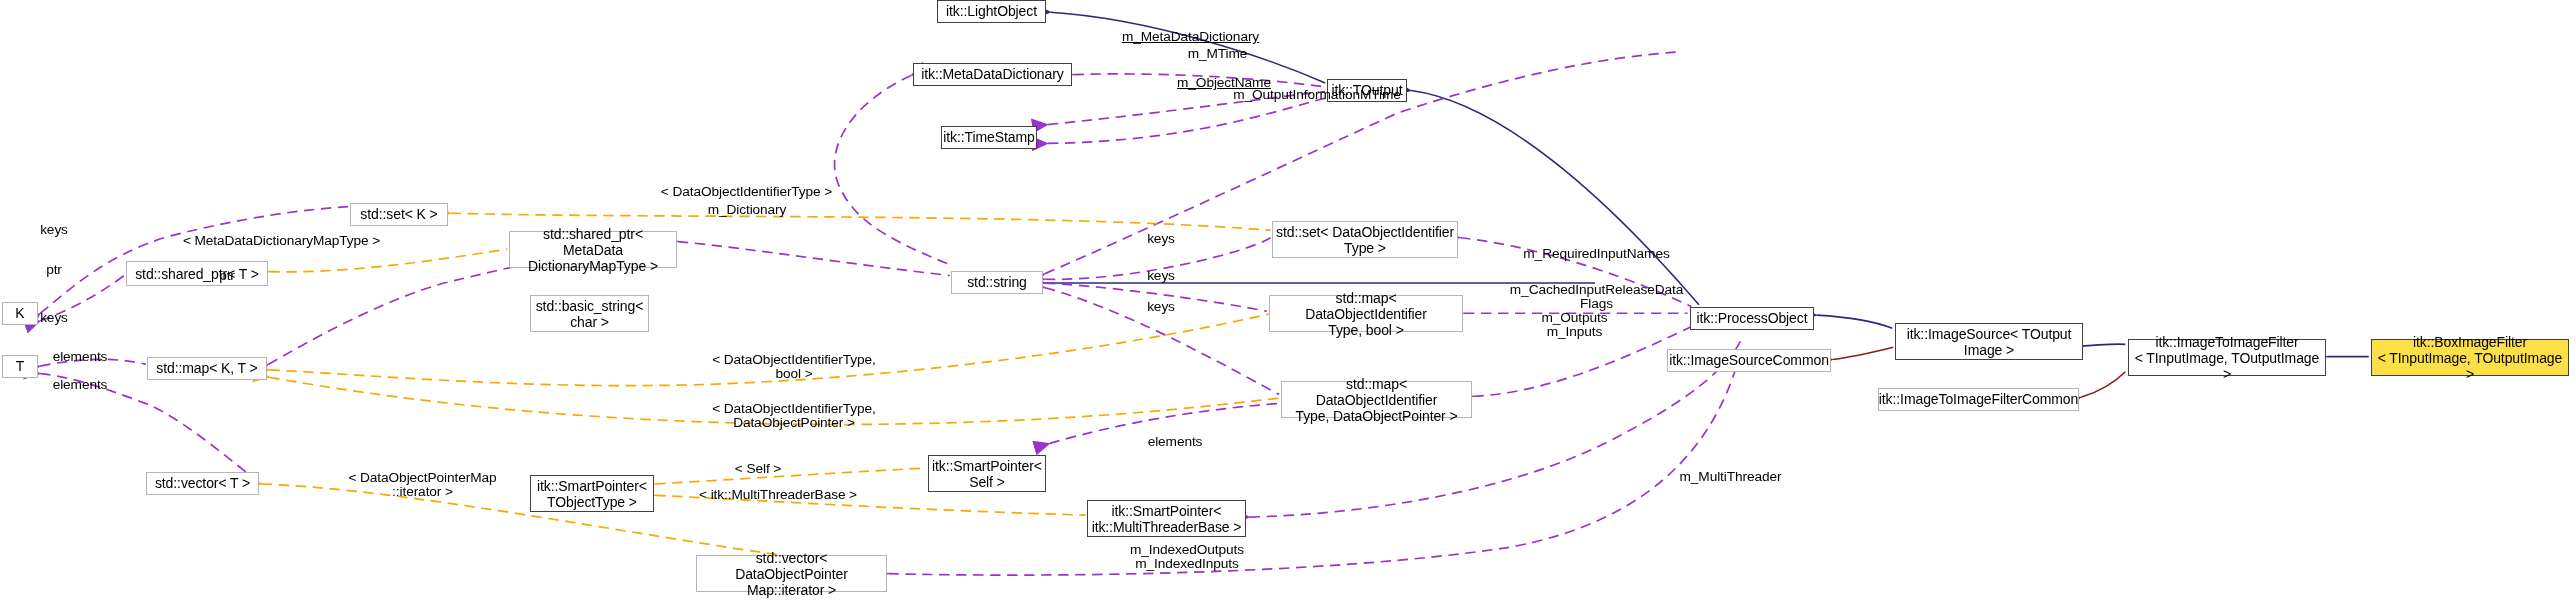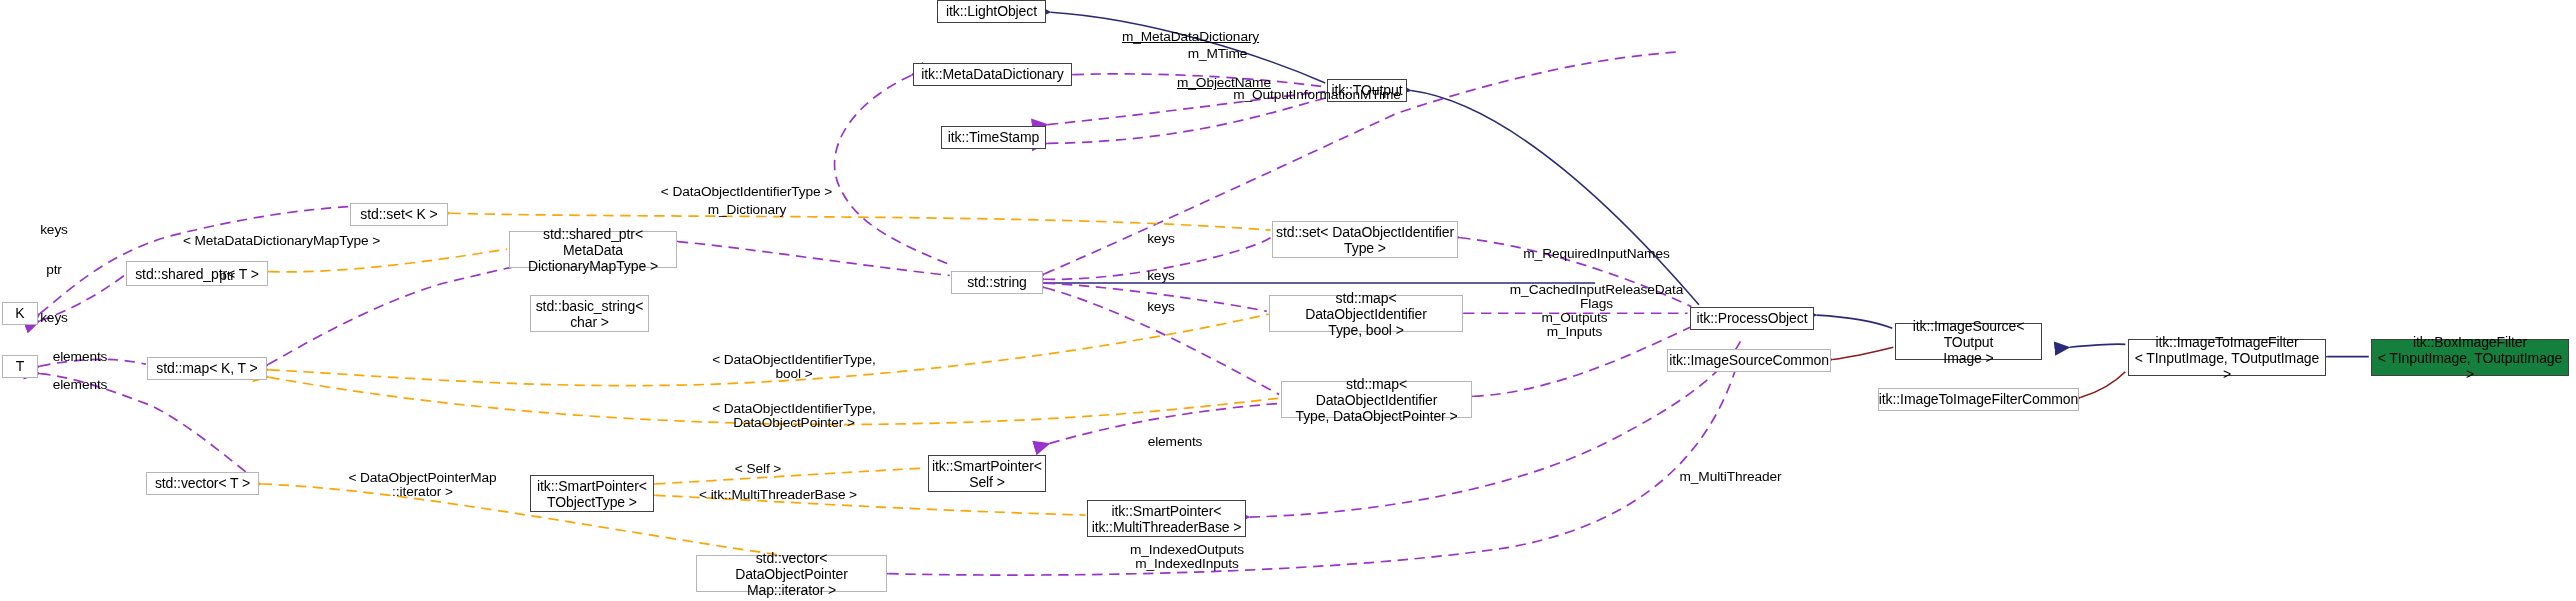--- a/index.html
+++ b/index.html
@@ -16,21 +16,21 @@
     background:#ffffff;
     border:0.9px solid #b5b5b5;
     color:#000000;
     font-size:14px;
     line-height:16px;
     letter-spacing:-0.1px;
     white-space:pre-line;
     padding:0 2.8px;
   }
   .node.solid{border:1.4px solid #404040;}
-  .node.current{background:#15803d;border:1.4px solid #404040;text-align:center;}
+  .node.current{background:#fde047;border:1.4px solid #404040;text-align:center;}
   .elabel{
     position:absolute;
     color:#000000;
     font-size:13.7px;
     line-height:14px;
     white-space:pre-line;
     text-align:center;
     letter-spacing:-0.1px;
   }
 </style>
@@ -99,41 +99,41 @@
       <path d="M285,400 C400,420 600,450 900,450 C1150,448 1280,430 1356,422" marker-start="url(#ar-tmpl)"></path>
       <path d="M277,513 C400,518 550,545 720,572 C800,585 870,595 935,603" marker-start="url(#ar-tmpl)"></path>
       <path d="M694,513 C780,508 870,502 981,496" marker-start="url(#ar-tmpl)"></path>
       <path d="M694,525 C800,530 950,540 1150,546" marker-start="url(#ar-tmpl)"></path>
     </g>
   </svg>
 
   <div id="node-layer">
       <div class="node solid" style="left: 937px; top: 0px; width: 109px; height: 22.7px;">itk::LightObject</div>
       <div class="node solid" style="left: 913px; top: 63px; width: 159px; height: 22.7px;">itk::MetaDataDictionary</div>
-      <div class="node solid" style="left: 941px; top: 126px; width: 105px; height: 22.7px;">itk::TimeStamp</div>
+      <div class="node solid" style="left: 941px; top: 126px; width: 96px; height: 22.7px;">itk::TimeStamp</div>
       <div class="node solid" style="left: 1327px; top: 79px; width: 80px; height: 22.7px;">itk::TOutput</div>
       <div class="node" style="left: 350px; top: 203px; width: 98px; height: 22.7px;">std::set&lt; K &gt;</div>
       <div class="node" style="left: 126px; top: 261px; width: 142px; height: 25px;">std::shared_ptr&lt; T &gt;</div>
       <div class="node" style="left: 509px; top: 231px; width: 168px; height: 37px;">std::shared_ptr&lt; MetaData
 DictionaryMapType &gt;</div>
       <div class="node" style="left: 530px; top: 295px; width: 119px; height: 37px;">std::basic_string&lt;
 char &gt;</div>
       <div class="node" style="left: 1.9px; top: 302px; width: 36px; height: 22.7px;">K</div>
       <div class="node" style="left: 1.9px; top: 355px; width: 36px; height: 22.7px;">T</div>
       <div class="node" style="left: 147px; top: 357px; width: 120px; height: 22.7px;">std::map&lt; K, T &gt;</div>
       <div class="node" style="left: 951px; top: 271px; width: 92px; height: 22.7px;">std::string</div>
       <div class="node" style="left: 1272px; top: 221px; width: 186px; height: 37px;">std::set&lt; DataObjectIdentifier
 Type &gt;</div>
       <div class="node" style="left: 1269px; top: 295px; width: 194px; height: 37px;">std::map&lt; DataObjectIdentifier
 Type, bool &gt;</div>
       <div class="node" style="left: 1281px; top: 381px; width: 191px; height: 37px;">std::map&lt; DataObjectIdentifier
 Type, DataObjectPointer &gt;</div>
       <div class="node solid" style="left: 1690px; top: 307px; width: 124px; height: 22.7px;">itk::ProcessObject</div>
       <div class="node" style="left: 1667px; top: 349px; width: 164px; height: 22.7px;">itk::ImageSourceCommon</div>
-      <div class="node solid" style="left: 1895px; top: 323px; width: 147px; height: 37px;">itk::ImageSource&lt; TOutput
+      <div class="node solid" style="left: 1895px; top: 323px; width: 188px; height: 37px;">itk::ImageSource&lt; TOutput
 Image &gt;</div>
       <div class="node" style="left: 1878px; top: 388px; width: 201px; height: 22.7px;">itk::ImageToImageFilterCommon</div>
       <div class="node solid" style="left: 2128px; top: 339px; width: 198px; height: 37px;">itk::ImageToImageFilter
 &lt; TInputImage, TOutputImage &gt;</div>
       <div class="node current" style="left: 2371px; top: 339px; width: 198px; height: 37px;">itk::BoxImageFilter
 &lt; TInputImage, TOutputImage &gt;</div>
       <div class="node" style="left: 146px; top: 472px; width: 113px; height: 22.7px;">std::vector&lt; T &gt;</div>
       <div class="node solid" style="left: 530px; top: 475px; width: 124px; height: 37px;">itk::SmartPointer&lt;
 TObjectType &gt;</div>
       <div class="node solid" style="left: 928px; top: 455px; width: 118px; height: 37px;">itk::SmartPointer&lt;

